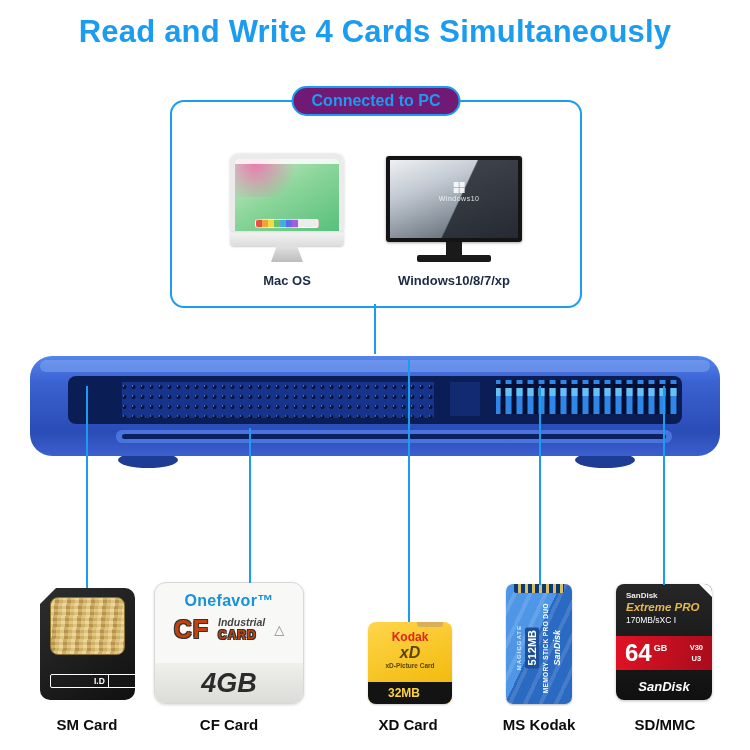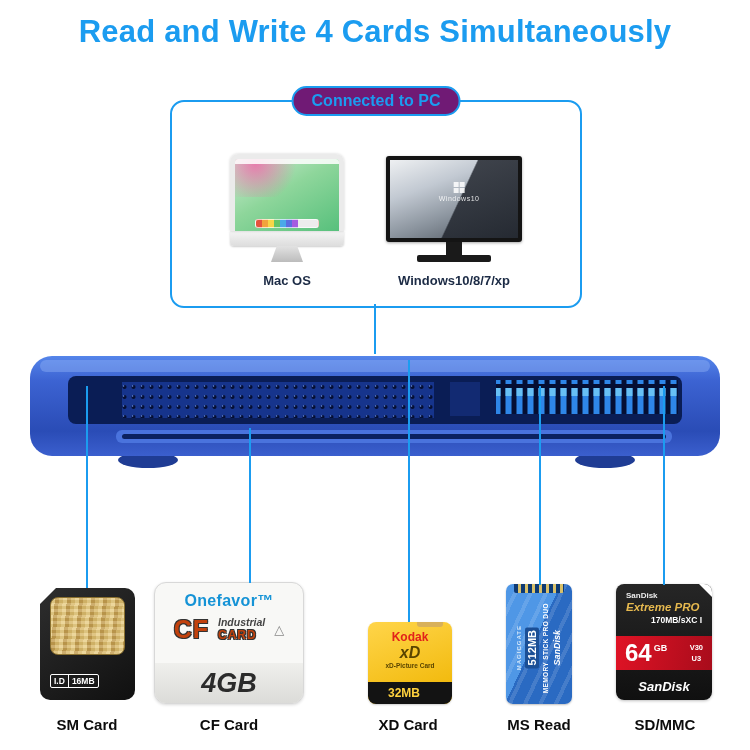--- a/index.html
+++ b/index.html
@@ -80,21 +80,21 @@
     background:linear-gradient(145deg,#2e2e2e,#101010);}
   .sm-cut{position:absolute;top:-1px;left:-1px;width:0;height:0;
     border-top:18px solid #fff;border-right:18px solid transparent;}
   .sm-contacts{position:absolute;top:9px;left:10px;right:10px;height:56px;border-radius:8px;
     border:1px solid #8a702f;
     background:
       repeating-linear-gradient(0deg,rgba(255,255,255,.18) 0 3px,rgba(0,0,0,.05) 3px 6px),
       repeating-linear-gradient(95deg,#e8cd86 0 4px,#c29c4e 4px 8px,#d9b96a 8px 12px);}
   .sm-idbox{position:absolute;left:10px;bottom:12px;display:flex;border:1px solid #fff;
     border-radius:2px;font-size:8.5px;color:#fff;font-weight:700;}
-  .sm-idbox span{padding:1px 3px;}
+  .sm-idbox span{padding:1px 3px;margin-left:40px;}
   .sm-idbox span:first-child{border-right:1px solid #fff;}
   
   .cf{left:154px;top:582px;width:148px;height:120px;background:#f8f8f6;border:1px solid #d8d8d8;
     border-radius:12px;overflow:hidden;box-shadow:0 1px 3px rgba(0,0,0,.15);}
   .cf-brand{margin-top:9px;text-align:center;font-size:16px;font-weight:700;color:#1593d6;letter-spacing:.3px;}
   .cf-mid{display:flex;align-items:center;justify-content:center;gap:9px;margin-top:5px;}
   .outline-text{color:#c2410c;text-shadow:-1px -1px 0 #333,1px -1px 0 #333,-1px 1px 0 #333,1px 1px 0 #333;}
   .cf-logo{font-size:25px;font-weight:800;letter-spacing:1px;}
   .cf-mid-right{display:flex;flex-direction:column;line-height:1.1;}
   .cf-industrial{font-size:10.5px;font-style:italic;font-weight:700;color:#444;}
@@ -127,21 +127,21 @@
   .ms-cap{font-size:11px;font-weight:800;color:#fff;background:#1b4f96;padding:3px 1px;border-radius:2px;}
   .ms-product{font-size:6.5px;font-weight:700;color:#fff;letter-spacing:.4px;}
   .ms-brand{font-size:9px;font-weight:800;font-style:italic;color:#fff;}
   
   .sd{left:616px;top:584px;width:96px;height:116px;border-radius:8px;overflow:hidden;
     background:linear-gradient(#262626,#101010);box-shadow:0 1px 3px rgba(0,0,0,.25);}
   .sd-notch{position:absolute;top:-1px;right:-1px;width:0;height:0;
     border-top:15px solid #fff;border-left:15px solid transparent;}
   .sd-brand-top{font-size:8px;color:#ececec;font-weight:700;margin:7px 0 0 10px;}
   .sd-series{font-size:11.5px;font-weight:800;font-style:italic;color:#e6b94f;margin:1px 0 0 10px;}
-  .sd-row{display:flex;justify-content:flex-end;margin:2px 10px 0;font-size:8.5px;color:#fff;font-weight:700;}
+  .sd-row{display:flex;justify-content:flex-start;margin:2px 10px 0;font-size:8.5px;color:#fff;font-weight:400;}
   .sd-red{position:absolute;left:0;right:0;top:52px;height:34px;
     background:linear-gradient(100deg,#e01325,#a80c1b);
     display:flex;align-items:center;justify-content:space-between;padding:0 9px;}
   .sd-cap{display:flex;align-items:flex-start;}
   .sd-64{font-size:24px;font-weight:800;color:#fff;line-height:1;}
   .sd-gb{font-size:9px;font-weight:700;color:#fff;margin:2px 0 0 2px;}
   .sd-badges{display:flex;flex-direction:column;gap:2px;font-size:7.5px;color:#fff;font-weight:700;text-align:center;}
   .sd-bottom{position:absolute;bottom:6px;left:0;right:0;text-align:center;
     font-size:13px;font-weight:800;font-style:italic;color:#fff;}
   
@@ -296,16 +296,16 @@
         <span>V30</span>
         <span>U3</span>
       </div>
     </div>
     <div class="sd-bottom">SanDisk</div>
   </div>
 
   <div class="card-label" id="label-sm">SM Card</div>
   <div class="card-label" id="label-cf">CF Card</div>
   <div class="card-label" id="label-xd">XD Card</div>
-  <div class="card-label" id="label-ms">MS Read</div>
+  <div class="card-label" id="label-ms">MS Kodak</div>
   <div class="card-label" id="label-sd">SD/MMC</div>
 
 </div>
 
 </body></html>

